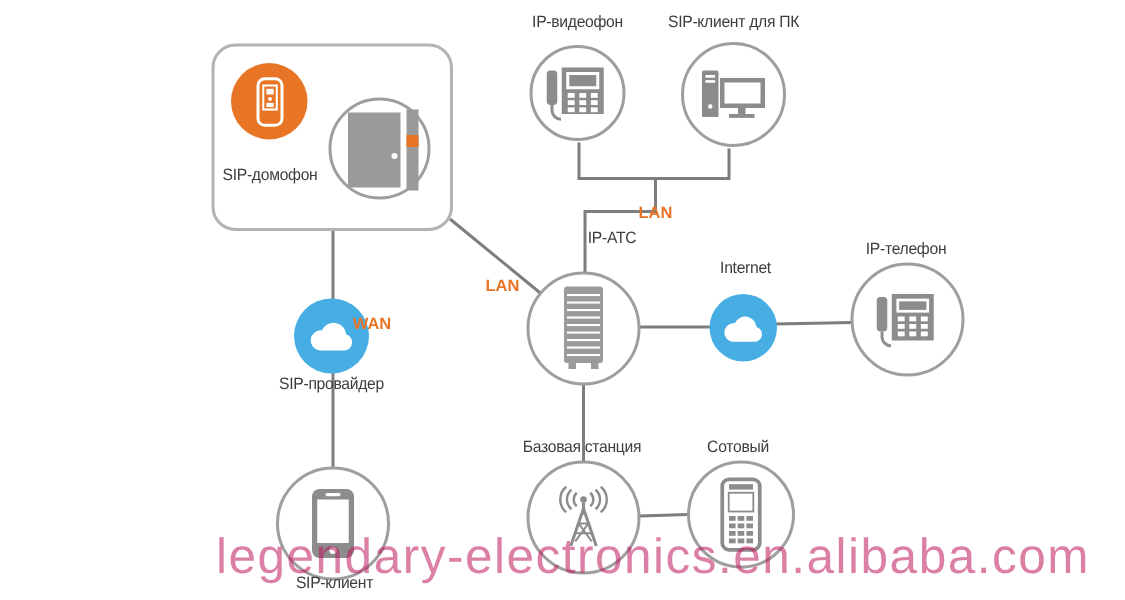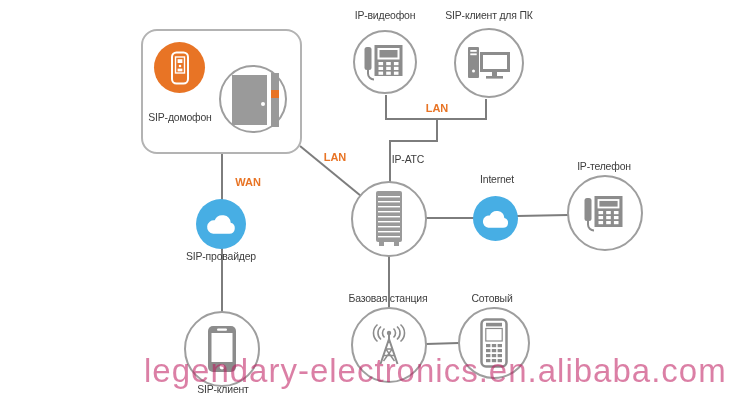--- a/index.html
+++ b/index.html
@@ -18,21 +18,21 @@
     position:absolute; border-radius:50%; background:#47AEE4;
     display:flex; align-items:center; justify-content:center; z-index:2;
   }
   .node-label {
     position:absolute; z-index:3; color:#3D3D3D; font-size:11px;
     white-space:nowrap; transform:translateX(-50%) scaleX(0.95);
     letter-spacing:-0.2px;
   }
   .edge-label {
     position:absolute; z-index:3; color:#E87425; font-size:11px; font-weight:bold;
-    white-space:nowrap; transform:translateX(-50%);
+    white-space:nowrap; transform:translateX(-50%);margin-top:34px;
   }
   .intercom-box {
     position:absolute; left:141px; top:29px; width:161px; height:125px;
     box-sizing:border-box; border:2px solid #B3B3B3; border-radius:16px;
     background:#fff; z-index:2;
   }
   .intercom-badge {
     position:absolute; left:11px; top:11px; width:51px; height:51px;
     border-radius:50%; background:#E87425;
     display:flex; align-items:center; justify-content:center;

